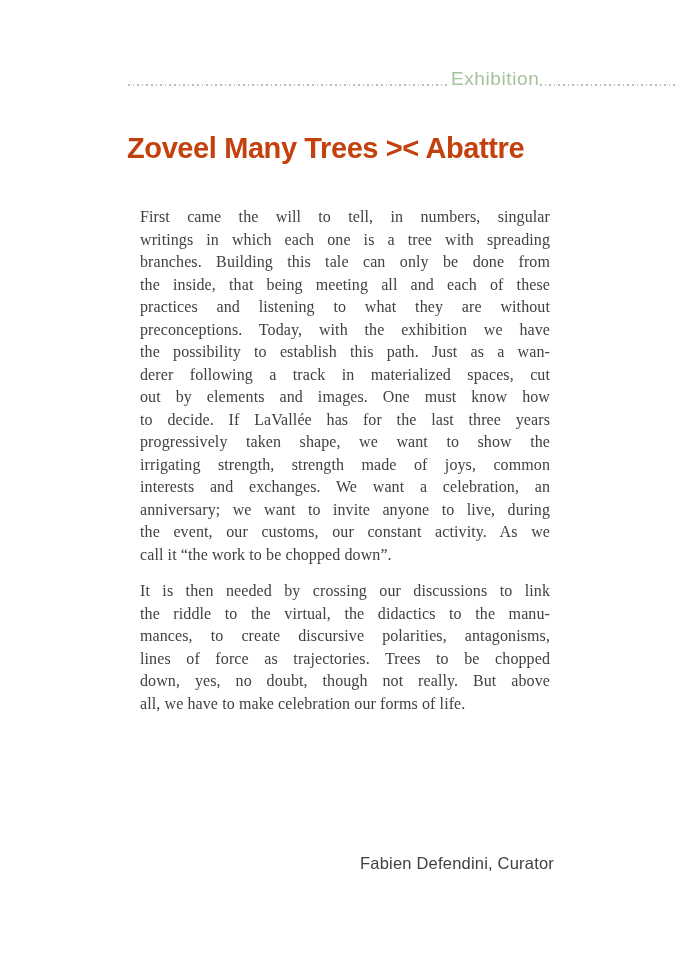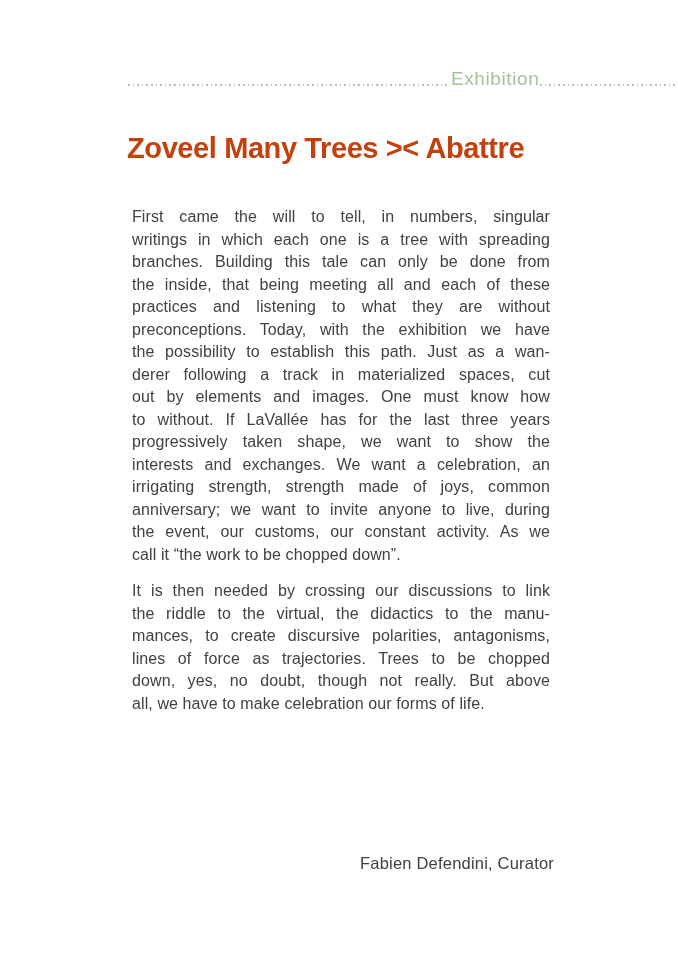--- a/index.html
+++ b/index.html
@@ -64,21 +64,21 @@
     position: absolute;
     left: 128px;
     top: 206px;
     width: 422px;
     color: #414141;
     font-size: 16px;
     font-weight: 300;
     line-height: 22.5px;
     letter-spacing: 0.1px;
   }
-  .paragraph { margin: 0 0 14px 4px; }
+  .paragraph { margin: 0 0 14px 12px; font-family: Liberation Serif, serif; }
   .line {
     text-align: justify;
     text-align-last: justify;
     white-space: normal;
   }
   .line.last {
     text-align-last: left;
   }
   
   .signature {
@@ -109,24 +109,24 @@
       <div class="paragraph">
         <div class="line">First came the will to tell, in numbers, singular</div>
         <div class="line">writings in which each one is a tree with spreading</div>
         <div class="line">branches. Building this tale can only be done from</div>
         <div class="line">the inside, that being meeting all and each of these</div>
         <div class="line">practices and listening to what they are without</div>
         <div class="line">preconceptions. Today, with the exhibition we have</div>
         <div class="line">the possibility to establish this path. Just as a wan-</div>
         <div class="line">derer following a track in materialized spaces, cut</div>
         <div class="line">out by elements and images. One must know how</div>
-        <div class="line">to without. If LaVallée has for the last three years</div>
+        <div class="line">to decide. If LaVallée has for the last three years</div>
         <div class="line">progressively taken shape, we want to show the</div>
+        <div class="line">irrigating strength, strength made of joys, common</div>
         <div class="line">interests and exchanges. We want a celebration, an</div>
-        <div class="line">irrigating strength, strength made of joys, common</div>
         <div class="line">anniversary; we want to invite anyone to live, during</div>
         <div class="line">the event, our customs, our constant activity. As we</div>
         <div class="line last">call it “the work to be chopped down”.</div>
       </div>
       <div class="paragraph">
         <div class="line">It is then needed by crossing our discussions to link</div>
         <div class="line">the riddle to the virtual, the didactics to the manu-</div>
         <div class="line">mances, to create discursive polarities, antagonisms,</div>
         <div class="line">lines of force as trajectories. Trees to be chopped</div>
         <div class="line">down, yes, no doubt, though not really. But above</div>

